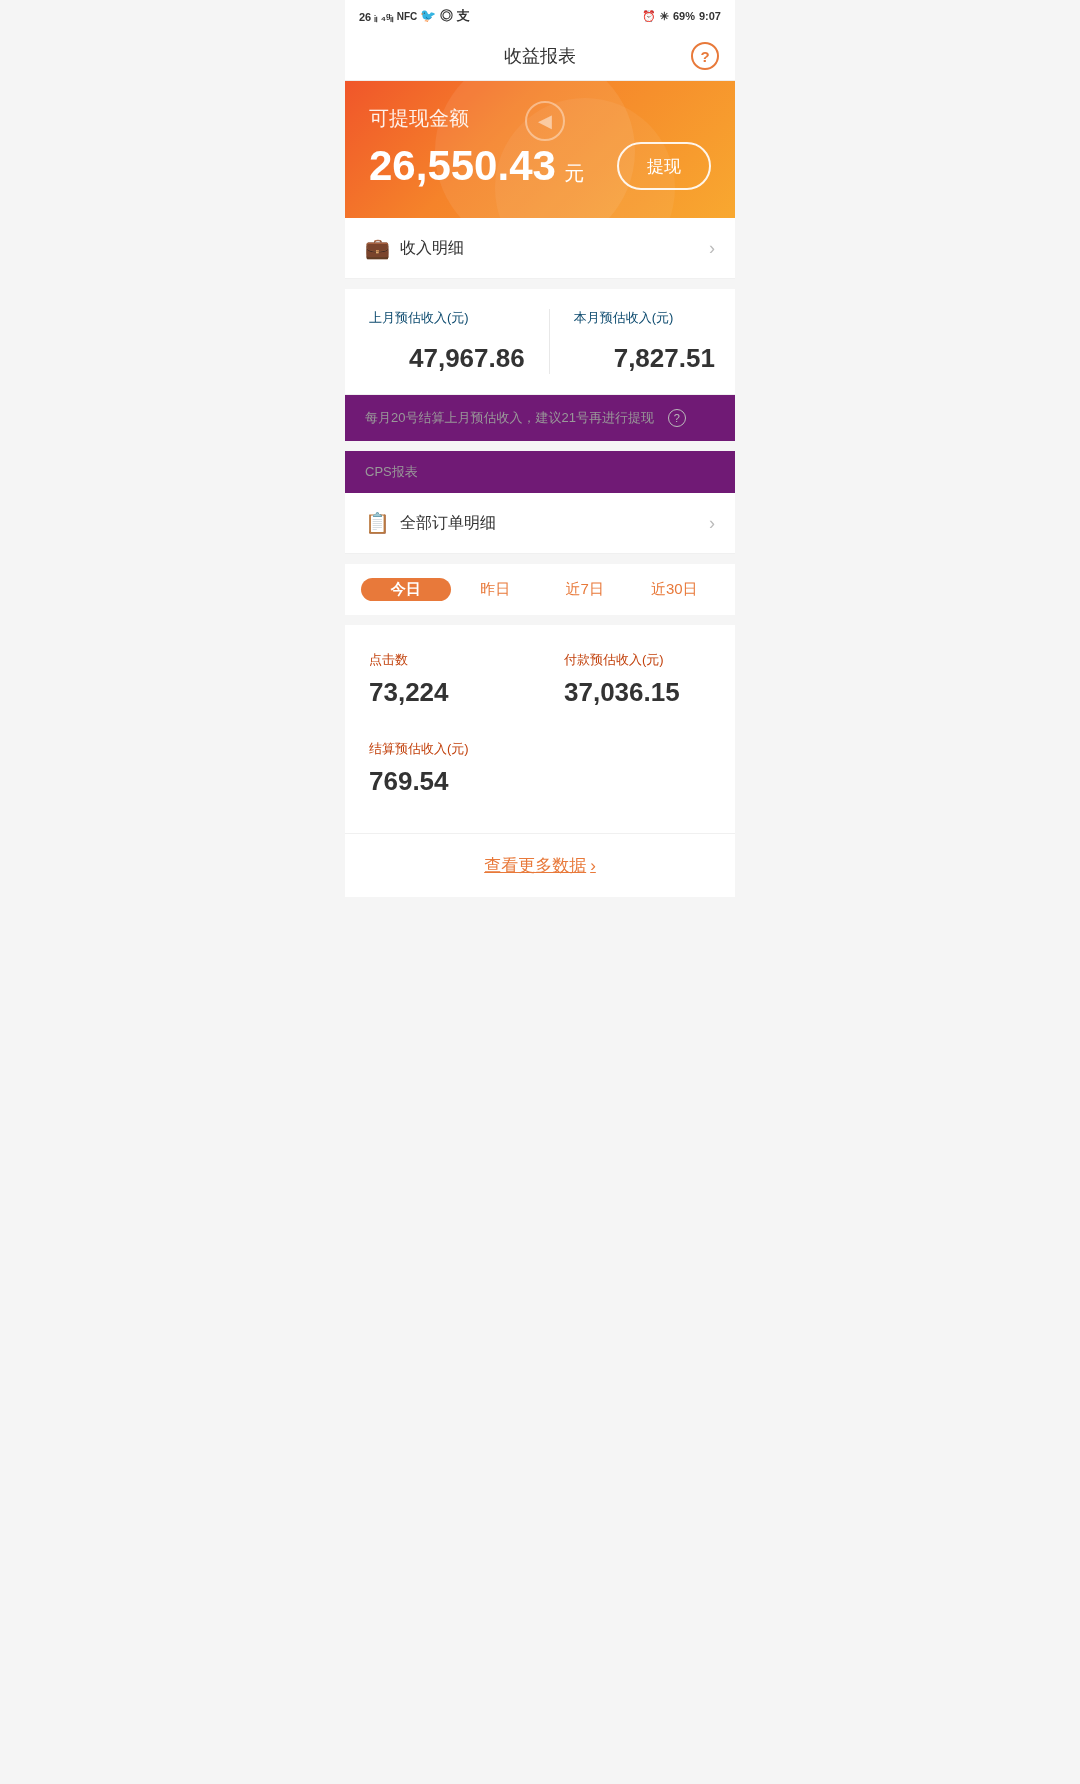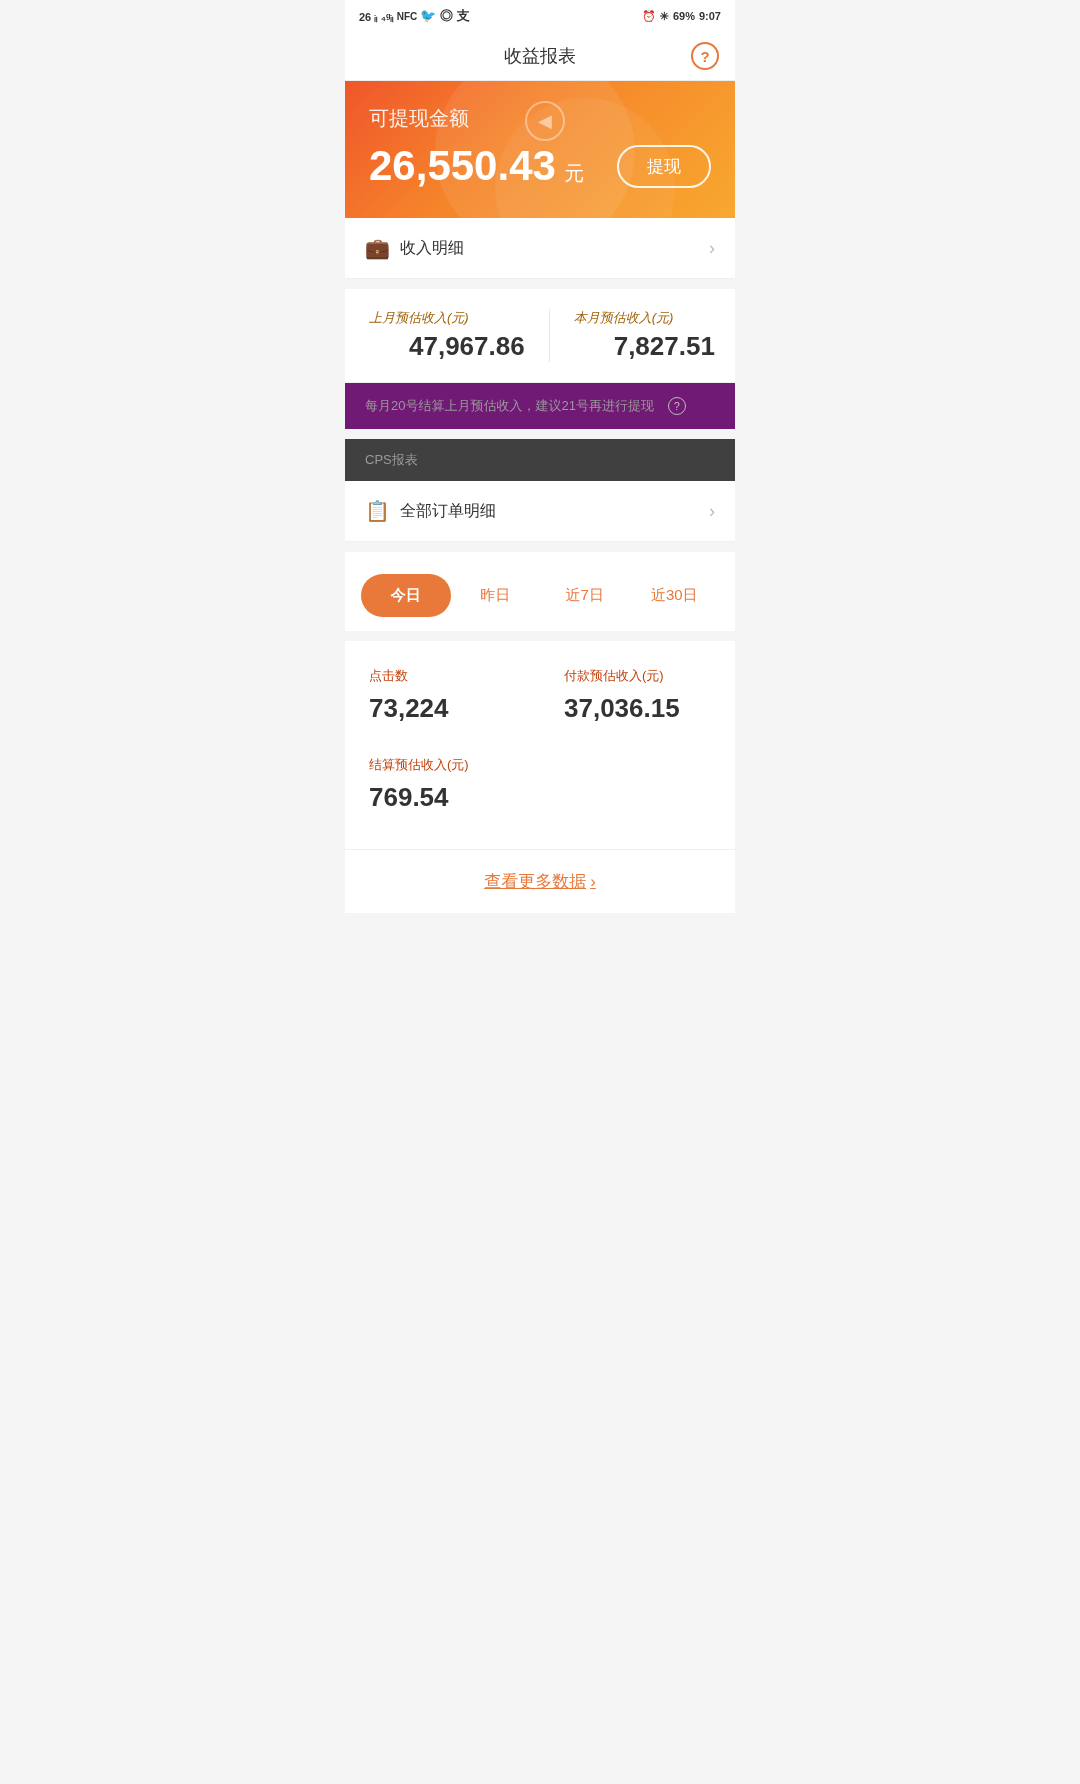--- a/index.html
+++ b/index.html
@@ -85,21 +85,20 @@
       border-radius: 50%;
       background: rgba(255,255,255,0.06);
     }
     .banner-label {
       color: rgba(255,255,255,0.9);
       font-size: 20px;
       margin-bottom: 10px;
     }
     .banner-amount-row {
       display: flex;
-      align-items: center;
       justify-content: space-between;
     }
     .banner-withdraw-btn {
       background: transparent;
       border: 2px solid rgba(255,255,255,0.9);
       border-radius: 24px;
       color: #fff;
       font-size: 17px;
       padding: 8px 28px;
       cursor: pointer;
@@ -160,23 +159,22 @@
     }
     .stats-item {
       flex: 1;
       padding: 0 24px;
     }
     .stats-item + .stats-item {
       border-left: 1px solid #e8e8e8;
     }
     .stats-label {
       font-size: 13px;
-      color: #a16207;
-      margin-bottom: 4px;
-      font-style: italic;
+      color: #0c4a6e;
+      margin-bottom: 16px;
     }
     .stats-value {
       font-size: 26px;
       font-weight: 600;
       color: #333;
       margin-left: 40px;
     }
 
     
     .notice-row {
@@ -200,39 +198,38 @@
       font-size: 11px;
       color: #bbb;
       flex-shrink: 0;
     }
 
     
     .section-header {
       padding: 12px 20px;
       font-size: 13px;
       color: #999;
-      background: #404040;
+      background: #701a75;
     }
 
     
     .tabs-row {
       display: flex;
       padding: 14px 16px;
       gap: 0;
       background: #fff;
     }
     .tab-item {
       flex: 1;
       text-align: center;
-      padding: 12px 0;
+      padding: 2px 0;
       font-size: 15px;
       border-radius: 24px;
       cursor: pointer;
       color: #e8793a;
-      margin-top: 8px;
     }
     .tab-item.active {
       background: #e8793a;
       color: #fff;
       font-weight: 600;
     }
 
     
     .cps-stats-grid {
       display: grid;

